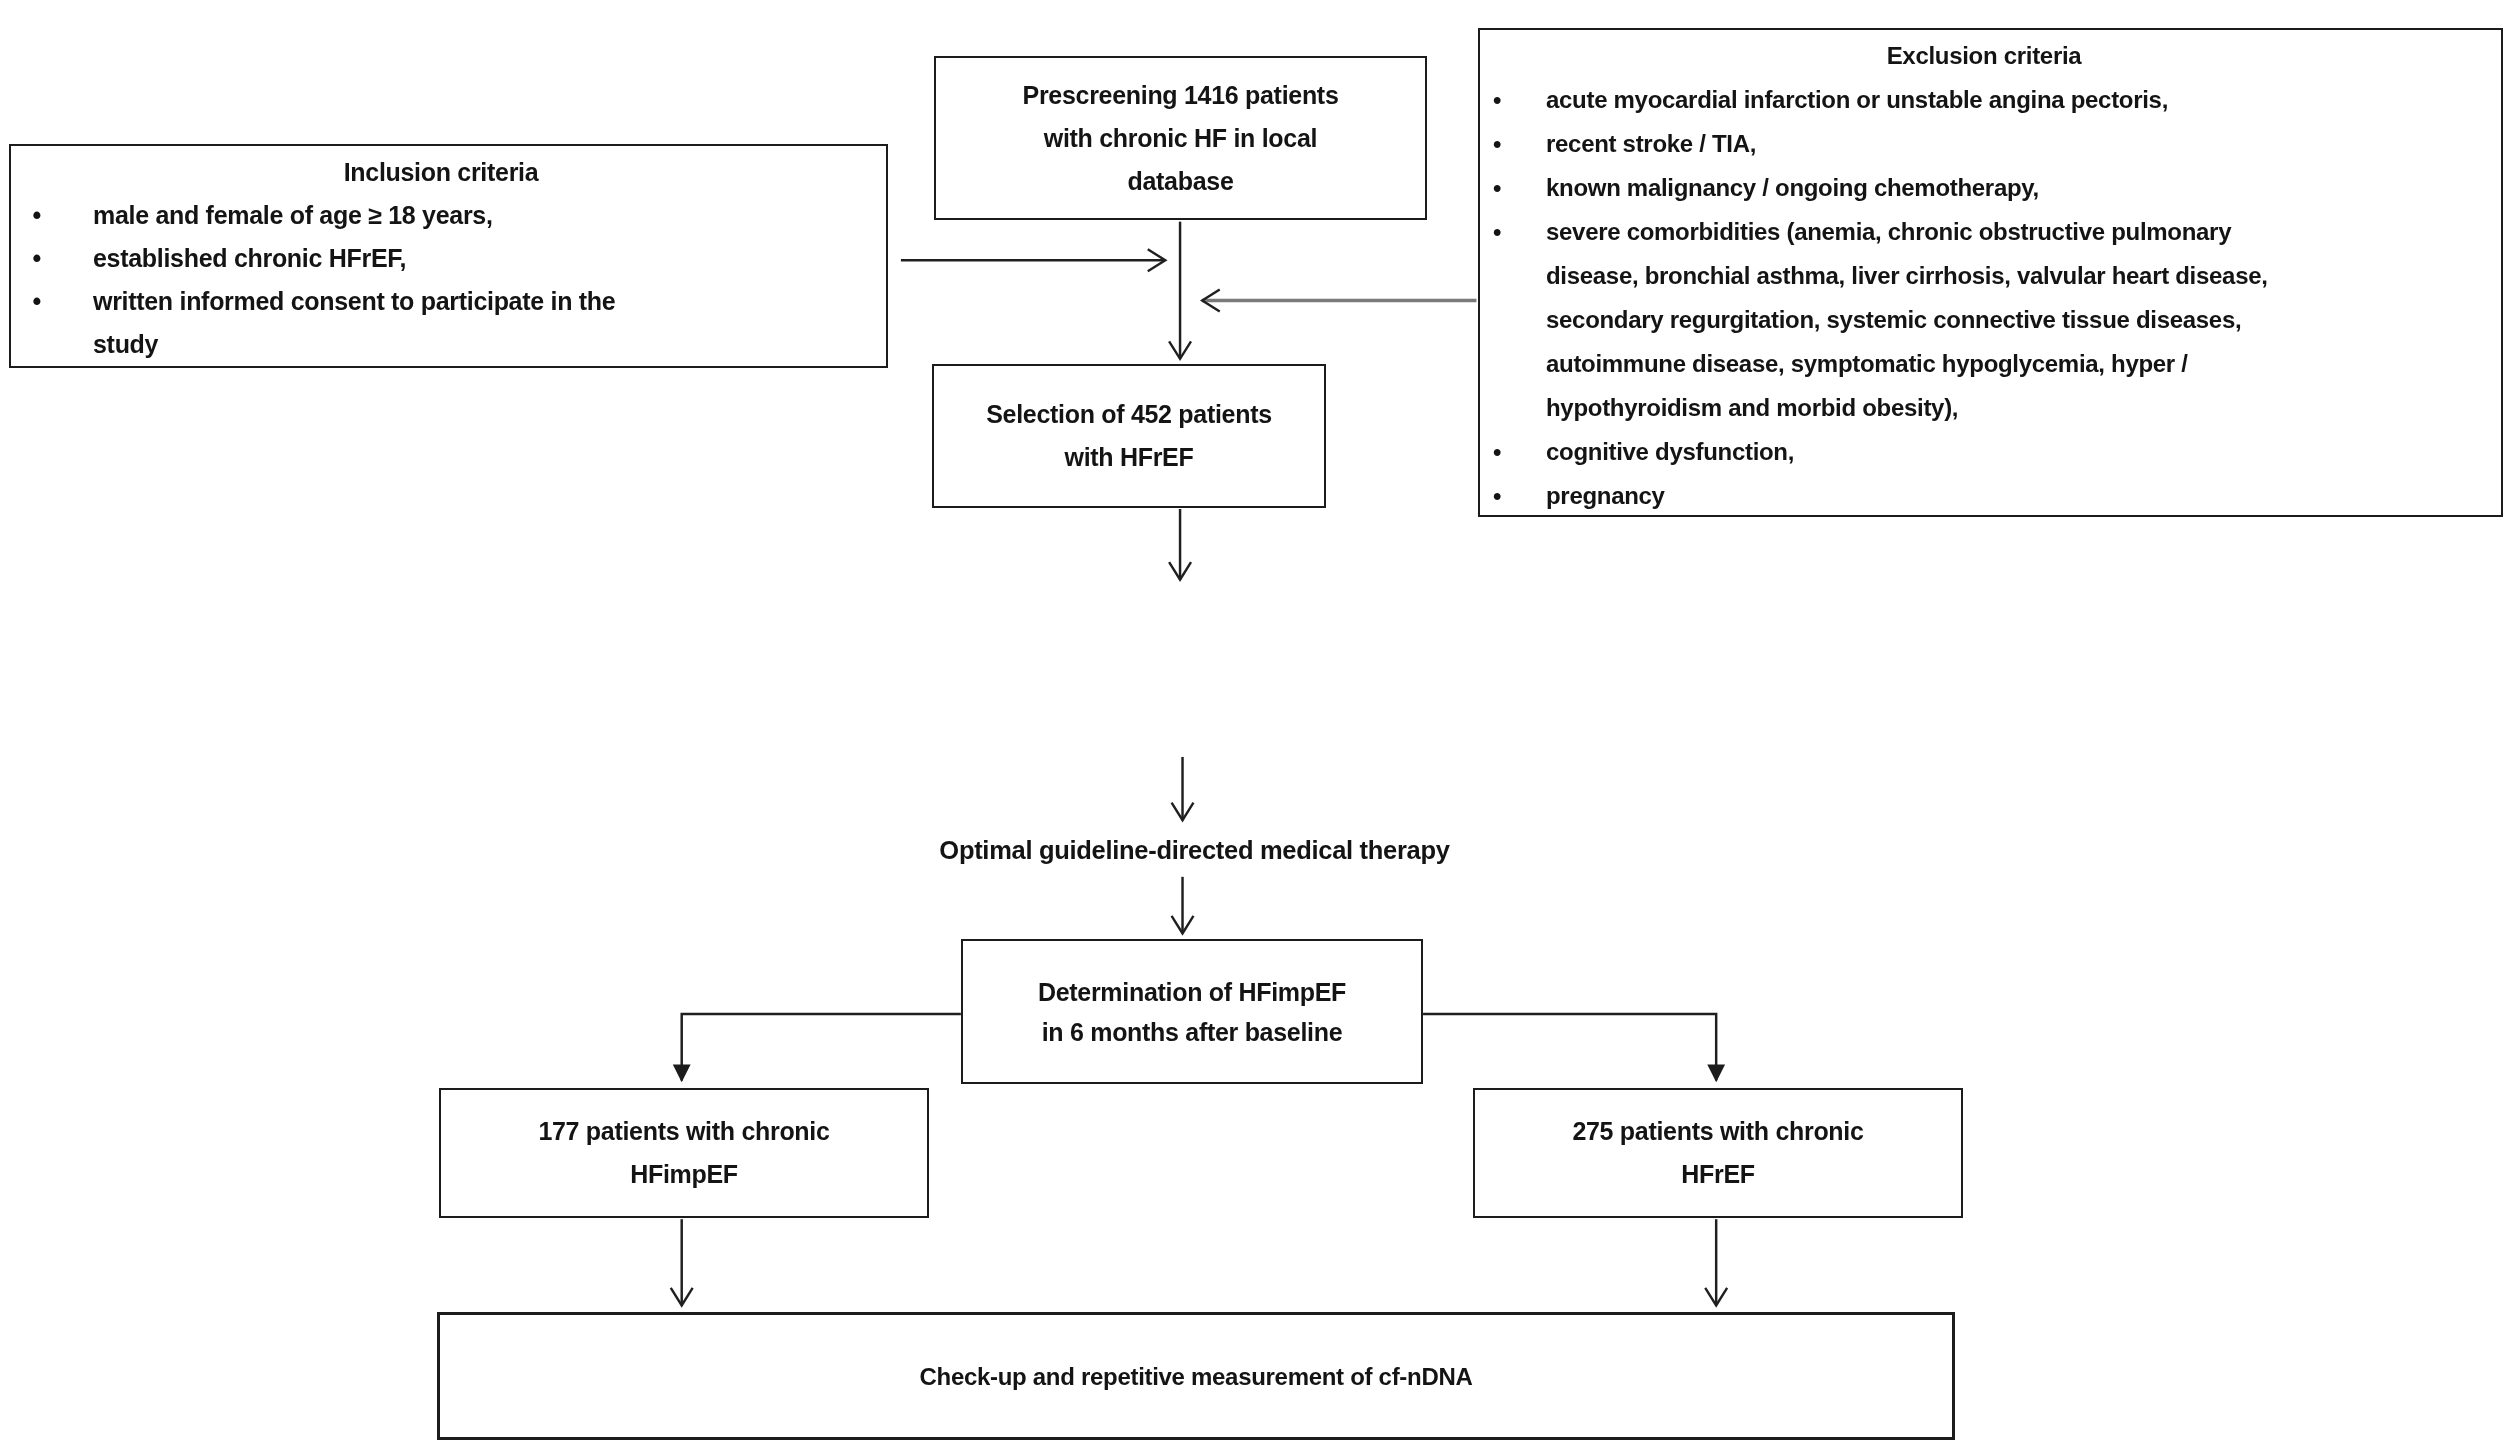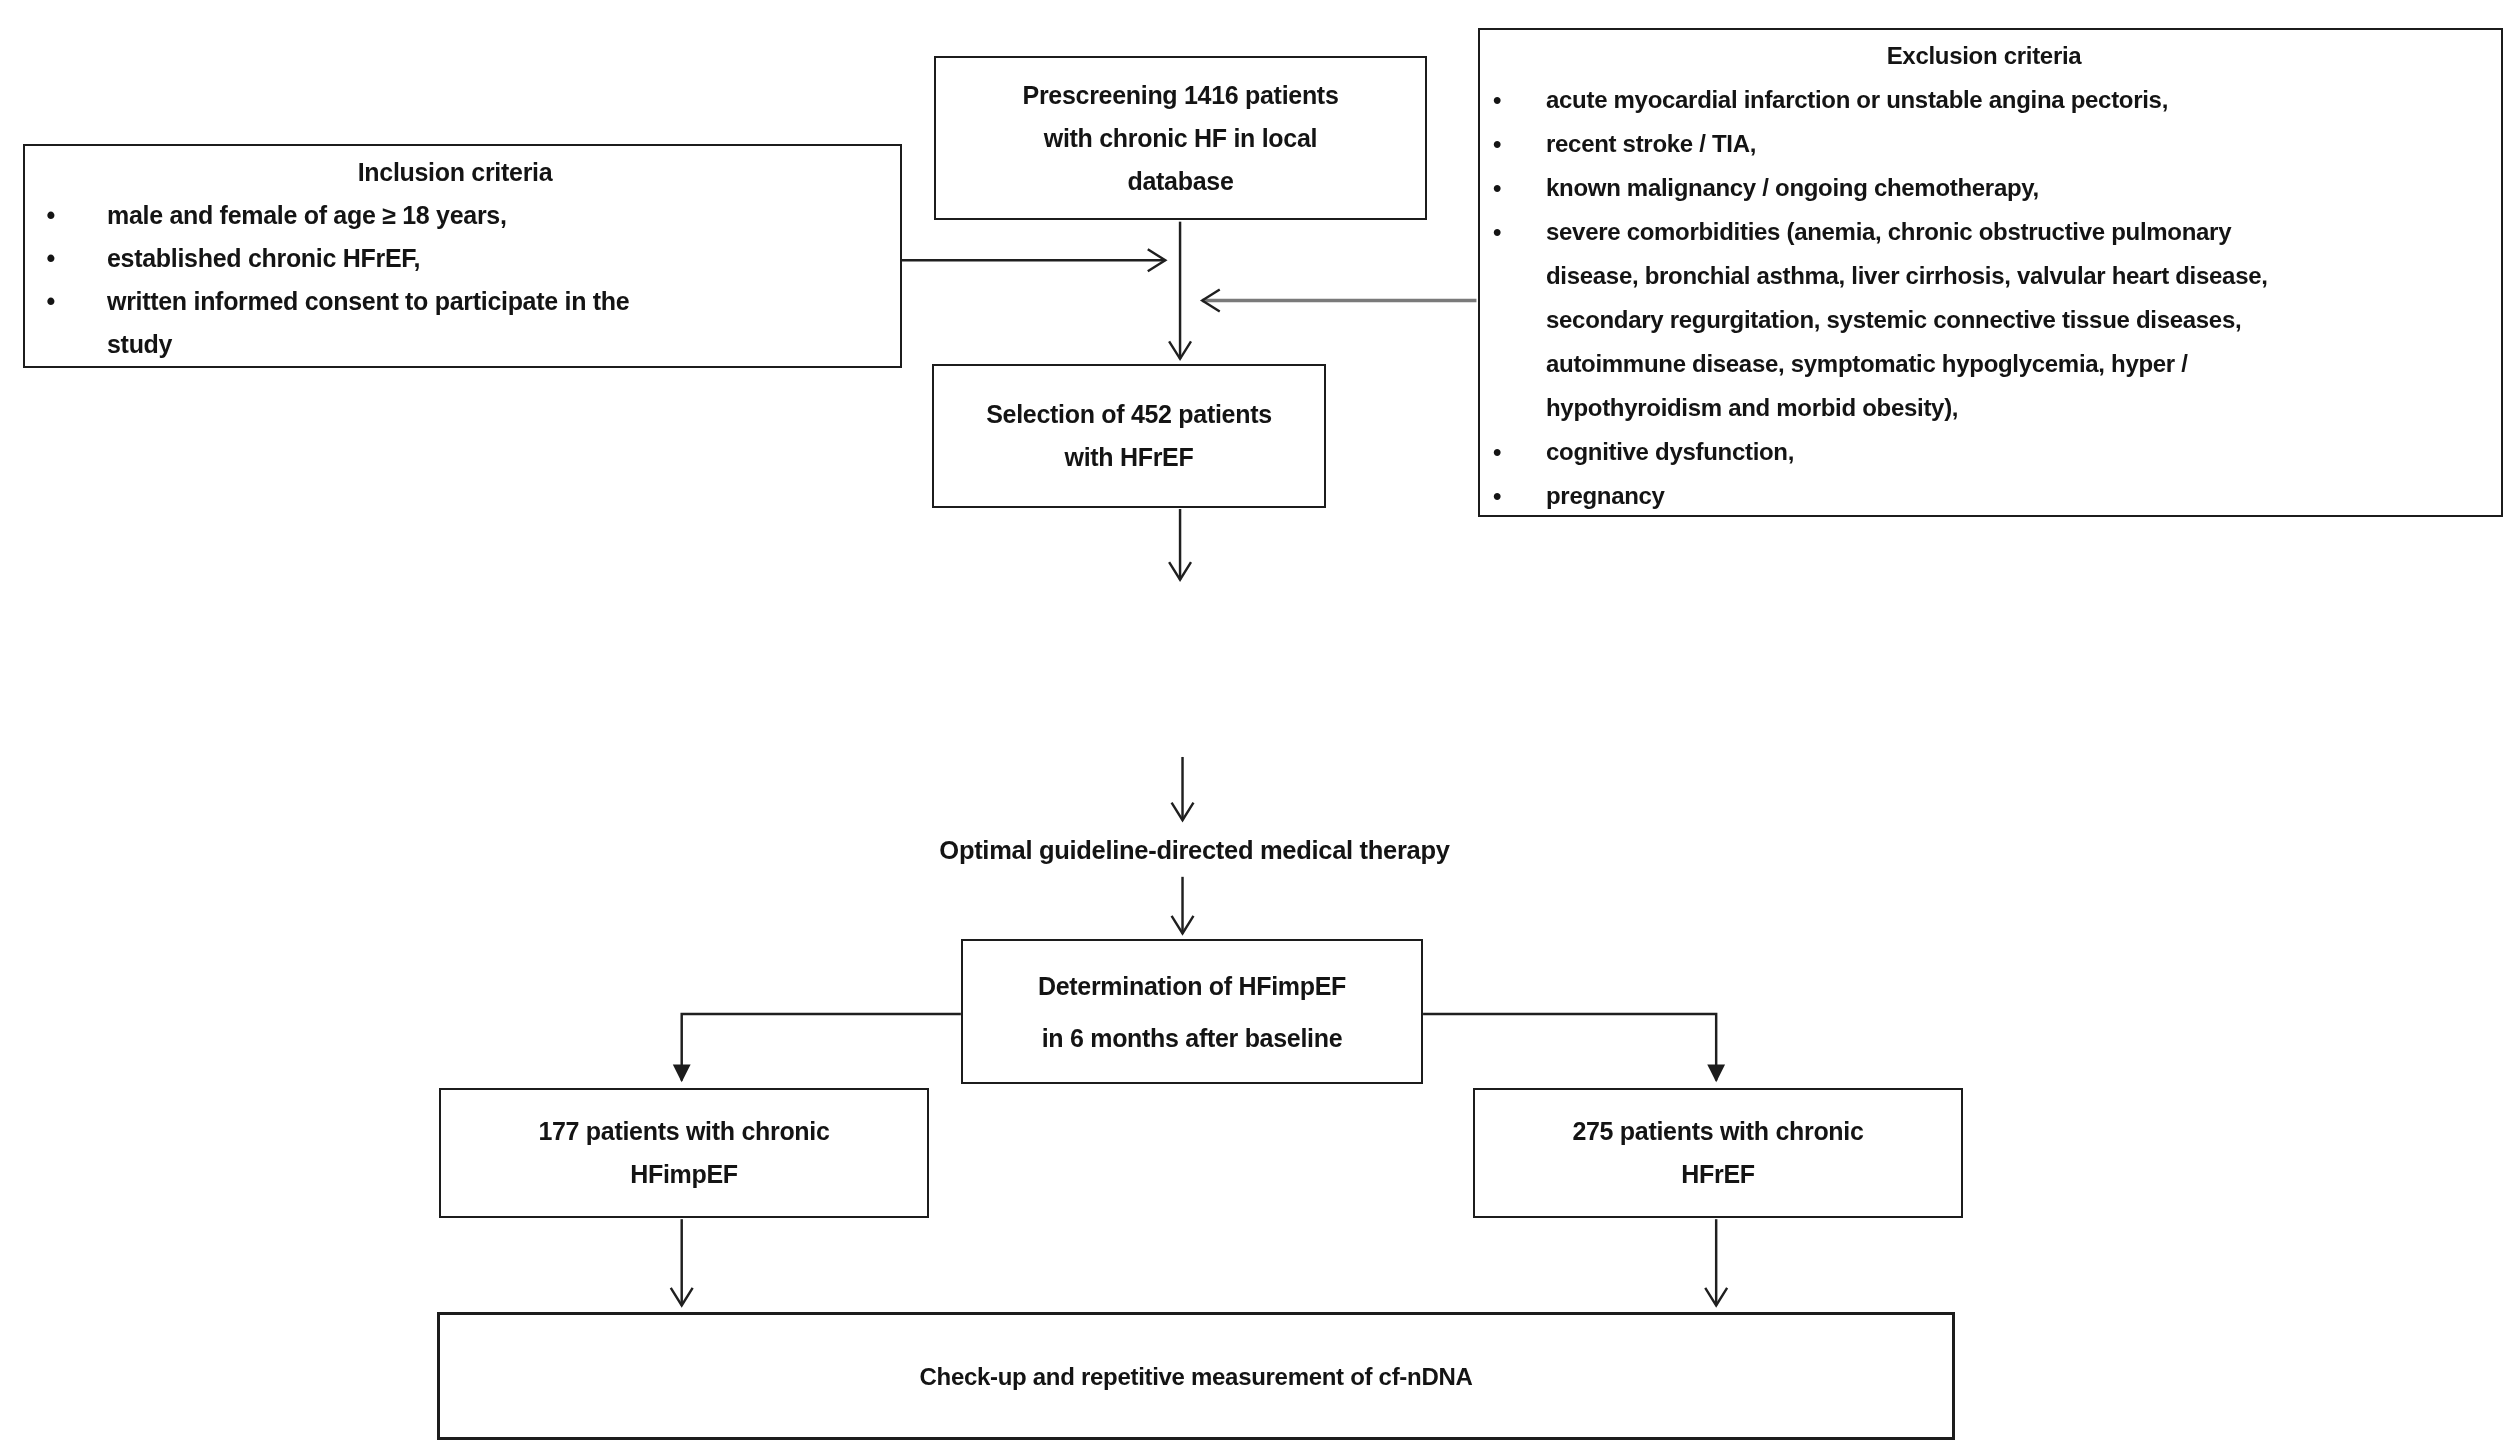--- a/index.html
+++ b/index.html
@@ -27,30 +27,30 @@
   .center-box .box-text{white-space:pre-wrap;}
   .thick{border-width:3.3px;}
   .criteria-title{
     text-align:center;
     white-space:pre-wrap;
   }
   .bullet-row{display:flex;align-items:flex-start;}
   .bullet{flex:none;text-align:left;}
   .bullet-text{flex:1 1 auto;white-space:pre-wrap;}
   
-  #inclusion-box{left:23px;top:144px;width:879px;height:224px;padding:5px 15px 0 0;font-size:25px;line-height:43px;}
+  #inclusion-box{left:9px;top:144px;width:879px;height:224px;padding:5px 15px 0 0;font-size:25px;line-height:43px;}
   #inclusion-box .bullet{width:82px;padding-left:21.4px;box-sizing:border-box;}
   
   #exclusion-box{left:1478px;top:28px;width:1025px;height:489px;padding:4.1px 13px 0 0;font-size:24px;line-height:44px;}
   #exclusion-box .bullet{width:66px;padding-left:13px;box-sizing:border-box;}
   
   #prescreening-box{left:934px;top:56px;width:493px;height:164px;font-size:25px;line-height:43px;}
   #selection-box{left:932px;top:364px;width:394px;height:144px;font-size:25px;line-height:43px;}
   #workup-box{left:438px;top:585px;width:1511px;height:171px;font-size:25px;line-height:46px;}
-  #followup-box{left:961px;top:939px;width:462px;height:145px;font-size:25px;line-height:52px;}
+  #followup-box{left:961px;top:939px;width:462px;height:145px;font-size:25px;line-height:40px;}
   #hfimpef-box{left:439px;top:1088px;width:490px;height:130px;font-size:25px;line-height:43px;}
   #hfref-box{left:1473px;top:1088px;width:490px;height:130px;font-size:25px;line-height:43px;}
   #checkup-box{left:437px;top:1312px;width:1518px;height:128px;font-size:24px;line-height:43px;}
   #therapy-label{
     position:absolute;left:743px;top:826px;width:903px;height:48px;
     display:flex;align-items:center;justify-content:center;
     text-align:center;font-size:25.5px;
   }
   #connectors{position:absolute;left:0;top:0;pointer-events:none;}
 </style>

